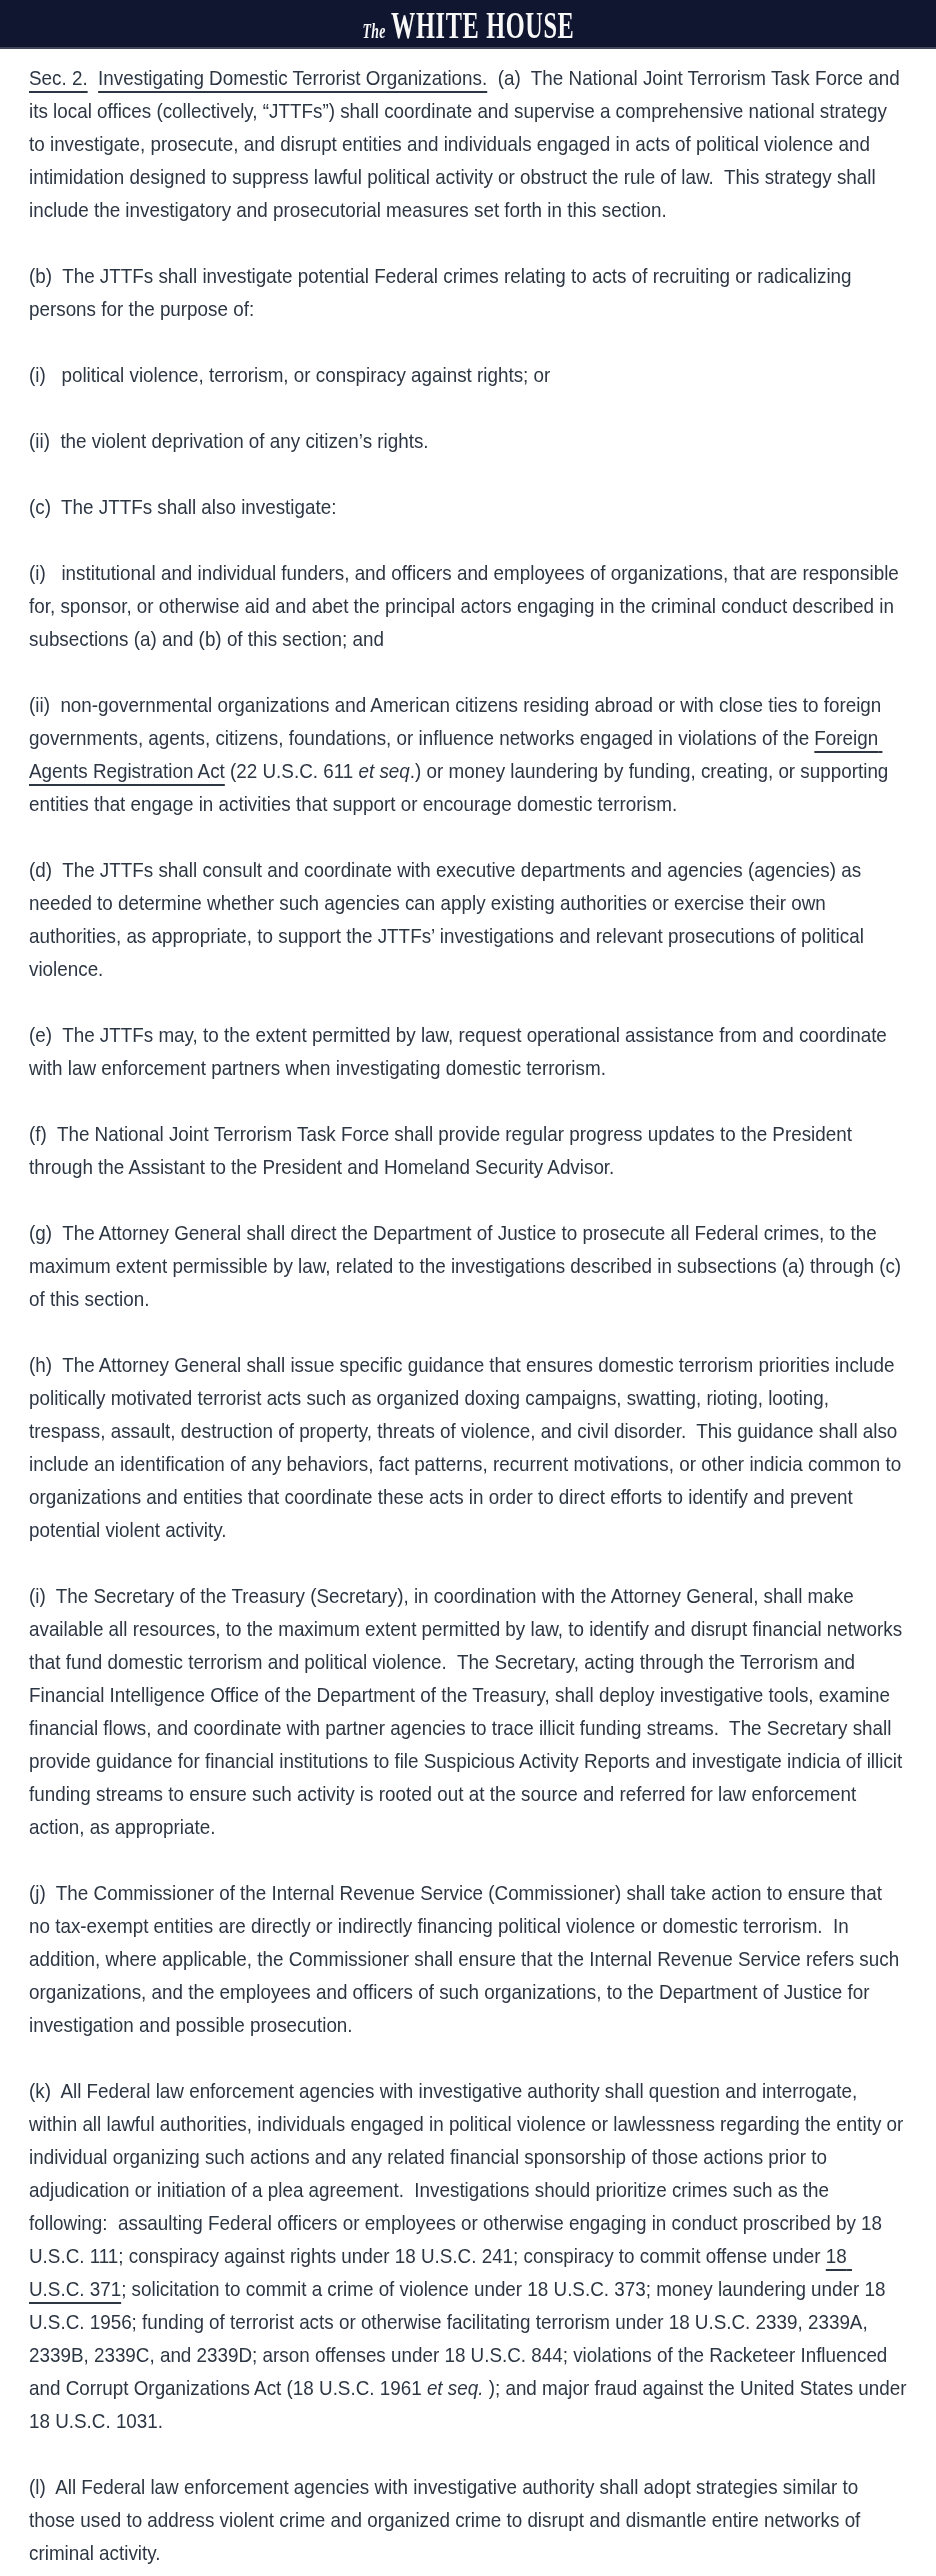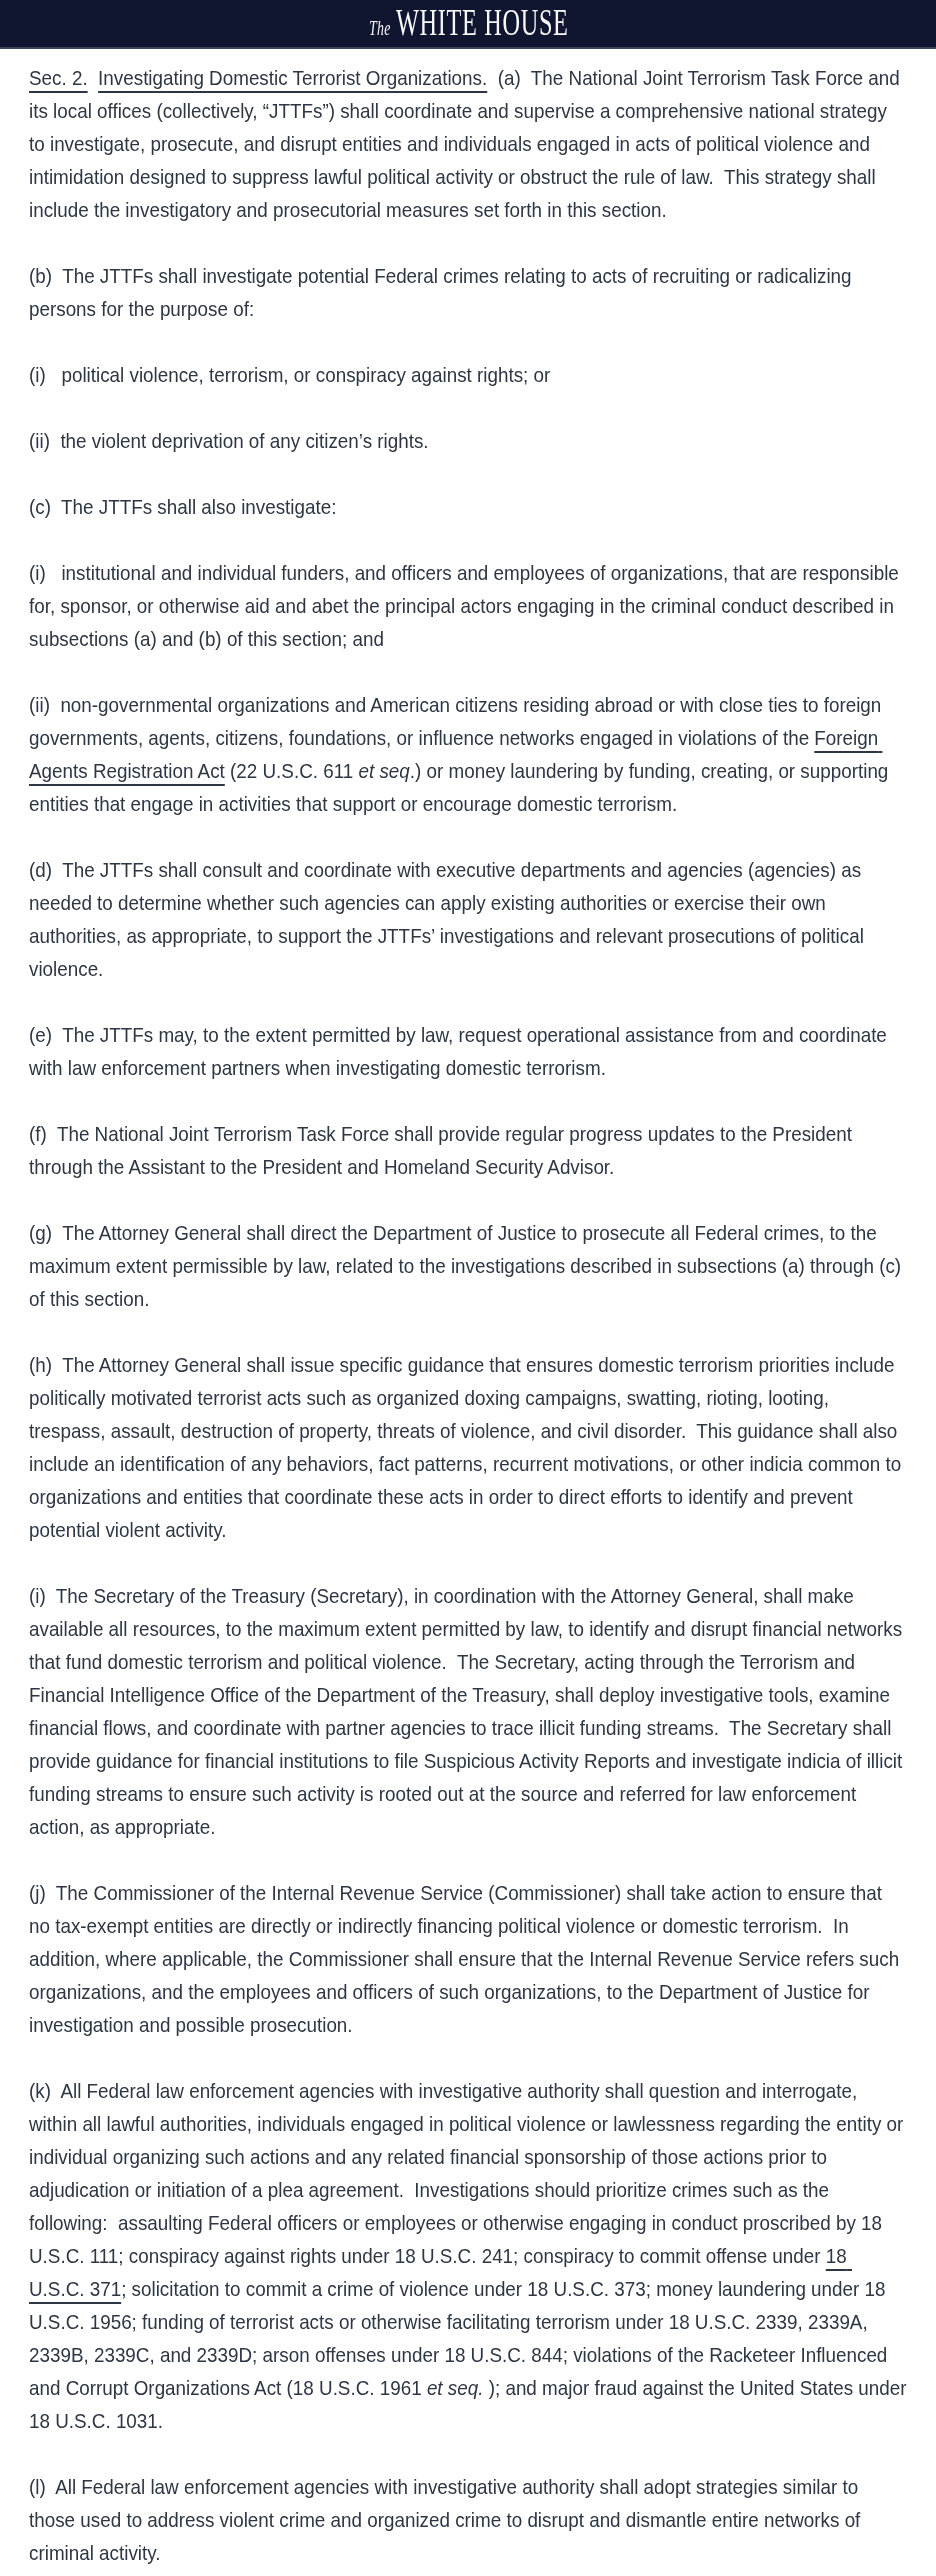--- a/index.html
+++ b/index.html
@@ -11,22 +11,23 @@
     background: #ffffff;
     font-family: "Liberation Sans", sans-serif;
   }
 
   
   .site-header {
     height: 49px;
     background: #101530;
     border-bottom: 2.1px solid #3e4659;
     display: flex;
-    align-items: flex-start;
+    align-items: flex-end;
     justify-content: center;
+    font-weight: bold;
   }
   .logo {
     display: flex;
     align-items: baseline;
     gap: 8.2px;
     color: #f8f8f8;
     transform: scaleX(0.64);
     transform-origin: center;
     cursor: pointer;
     white-space: nowrap;

